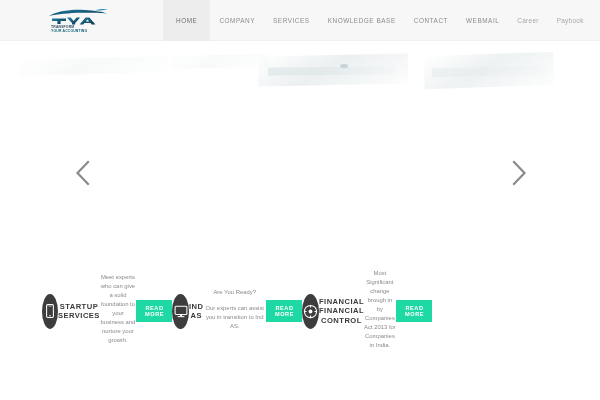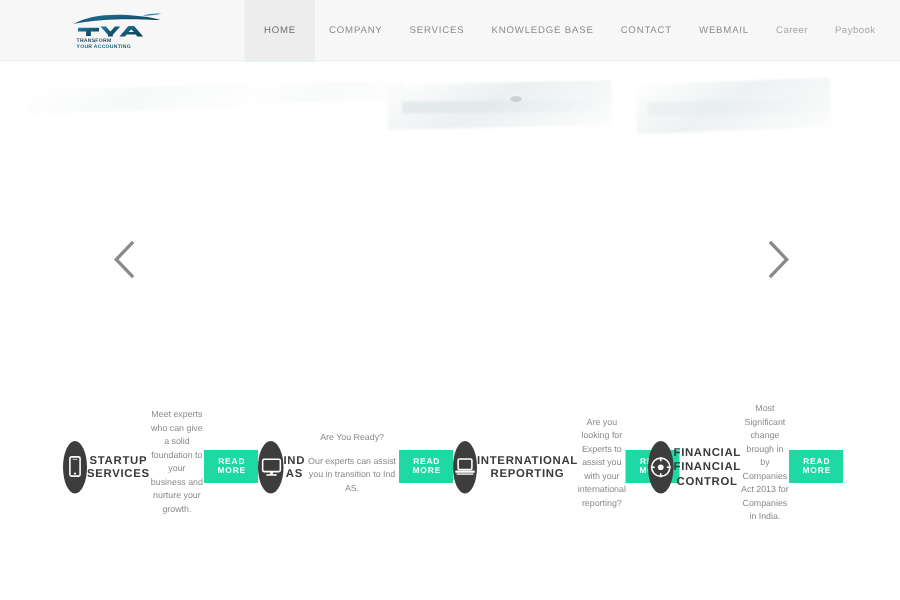--- a/index.html
+++ b/index.html
@@ -272,34 +272,20 @@
         </svg>
       </div>
       <div class="card-title">IND AS</div>
       <div class="card-desc">
         <p>Are You Ready?</p>
         <p>Our experts can assist you in transition to Ind AS.</p>
       </div>
       <button class="read-more">READ MORE</button>
     </div>
 
-    <div class="card">
-      <div class="icon-circle">
-        <svg width="16" height="16" viewBox="0 0 16 16">
-          <rect x="3.4" y="3.0" width="9.2" height="7.1" rx="0.9" ry="0.9" fill="none" stroke="#ffffff" stroke-width="1.05"></rect>
-          <rect x="1.5" y="10.7" width="13" height="1.5" rx="0.6" ry="0.6" fill="#ffffff"></rect>
-          <rect x="2.4" y="12.6" width="11.2" height="0.9" fill="#ffffff"></rect>
-        </svg>
-      </div>
-      <div class="card-title">INTERNATIONAL REPORTING</div>
-      <div class="card-desc">
-        <p>Are you looking for Experts to assist you with your international reporting?</p>
-      </div>
-      <button class="read-more">READ MORE</button>
-    </div>
 
     <div class="card">
       <div class="icon-circle">
         <svg width="17" height="17" viewBox="0 0 17 17">
           <circle cx="8.5" cy="8.5" r="6.1" fill="none" stroke="#ffffff" stroke-width="1.05"></circle>
           <circle cx="8.5" cy="8.5" r="1.9" fill="#ffffff"></circle>
           <rect x="7.95" y="1.9" width="1.1" height="2.6" fill="#ffffff"></rect>
           <rect x="7.95" y="12.5" width="1.1" height="2.6" fill="#ffffff"></rect>
           <rect x="1.9" y="7.95" width="2.6" height="1.1" fill="#ffffff"></rect>
           <rect x="12.5" y="7.95" width="2.6" height="1.1" fill="#ffffff"></rect>

